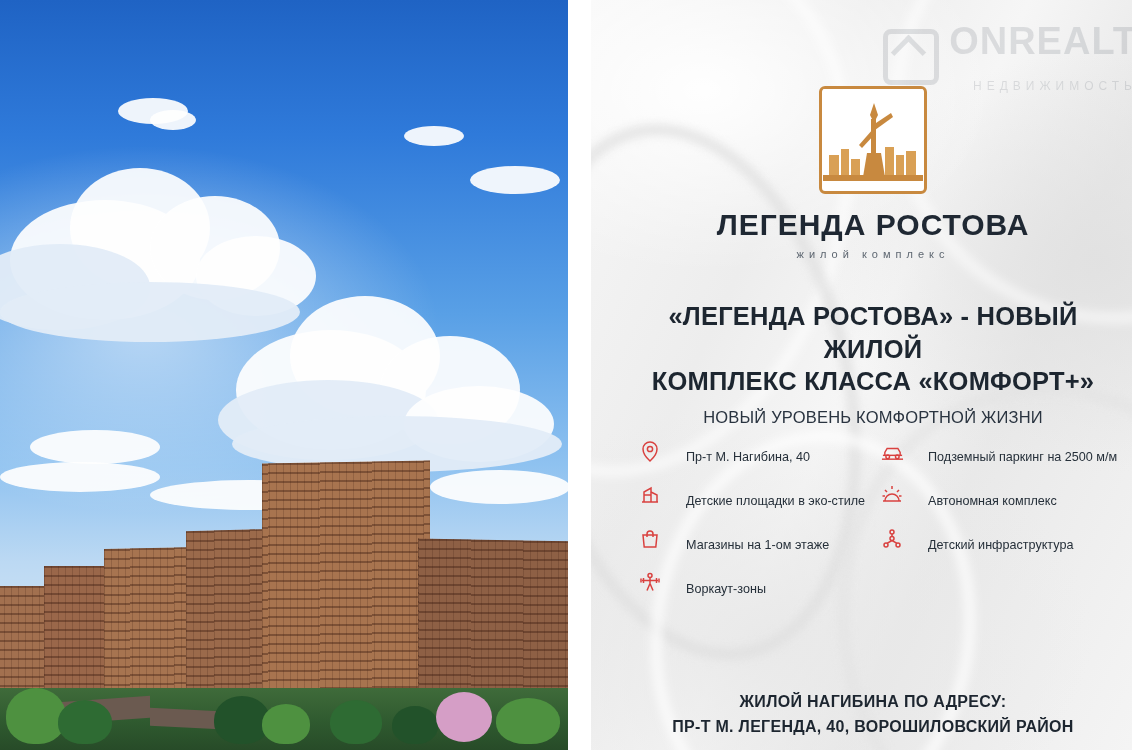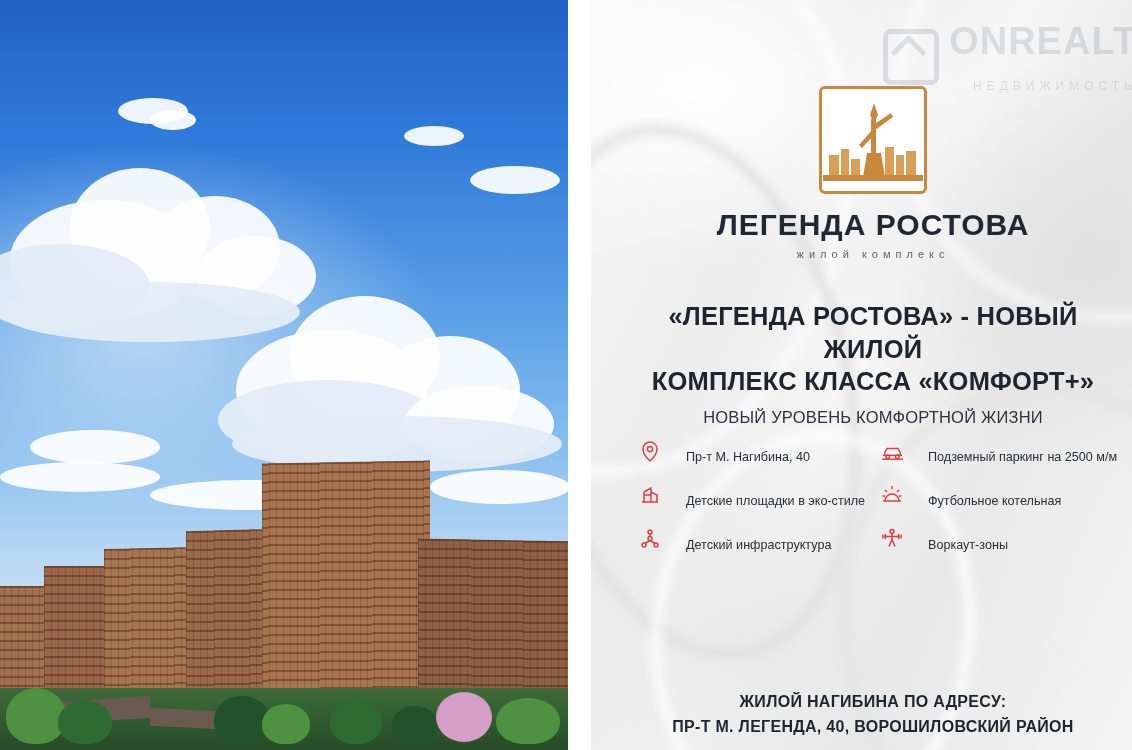--- a/index.html
+++ b/index.html
@@ -410,23 +410,32 @@
 
 
       <div class="feature">
         <span class="ic">
           <svg viewBox="0 0 24 24" width="24" height="24" fill="none" stroke="currentColor" stroke-width="1.5">
             <path d="M3 18h18"></path>
             <path d="M5 18a7 7 0 0 1 14 0"></path>
             <path d="M12 3v3M5 7l2 2M19 7l-2 2M2.5 13H5M19 13h2.5"></path>
           </svg>
         </span>
-        <span class="lbl">Футбольное котельная</span>
-      </div>
-
+        <span class="lbl">Автономная комплекс</span>
+      </div>
+
+      <div class="feature">
+        <span class="ic">
+          <svg viewBox="0 0 24 24" width="24" height="24" fill="none" stroke="currentColor" stroke-width="1.5">
+            <path d="M5 8h14l-1.2 12H6.2z"></path>
+            <path d="M9 10V7a3 3 0 0 1 6 0v3"></path>
+          </svg>
+        </span>
+        <span class="lbl">Магазины на 1-ом этаже</span>
+      </div>
 
 
       <div class="feature">
         <span class="ic">
           <svg viewBox="0 0 24 24" width="24" height="24" fill="none" stroke="currentColor" stroke-width="1.5">
             <circle cx="12" cy="5" r="2"></circle>
             <circle cx="6" cy="18" r="2"></circle>
             <circle cx="18" cy="18" r="2"></circle>
             <circle cx="12" cy="11.5" r="2"></circle>
             <path d="M12 7v2.5M12 13.5l-5 2.8M12 13.5l5 2.8"></path>

